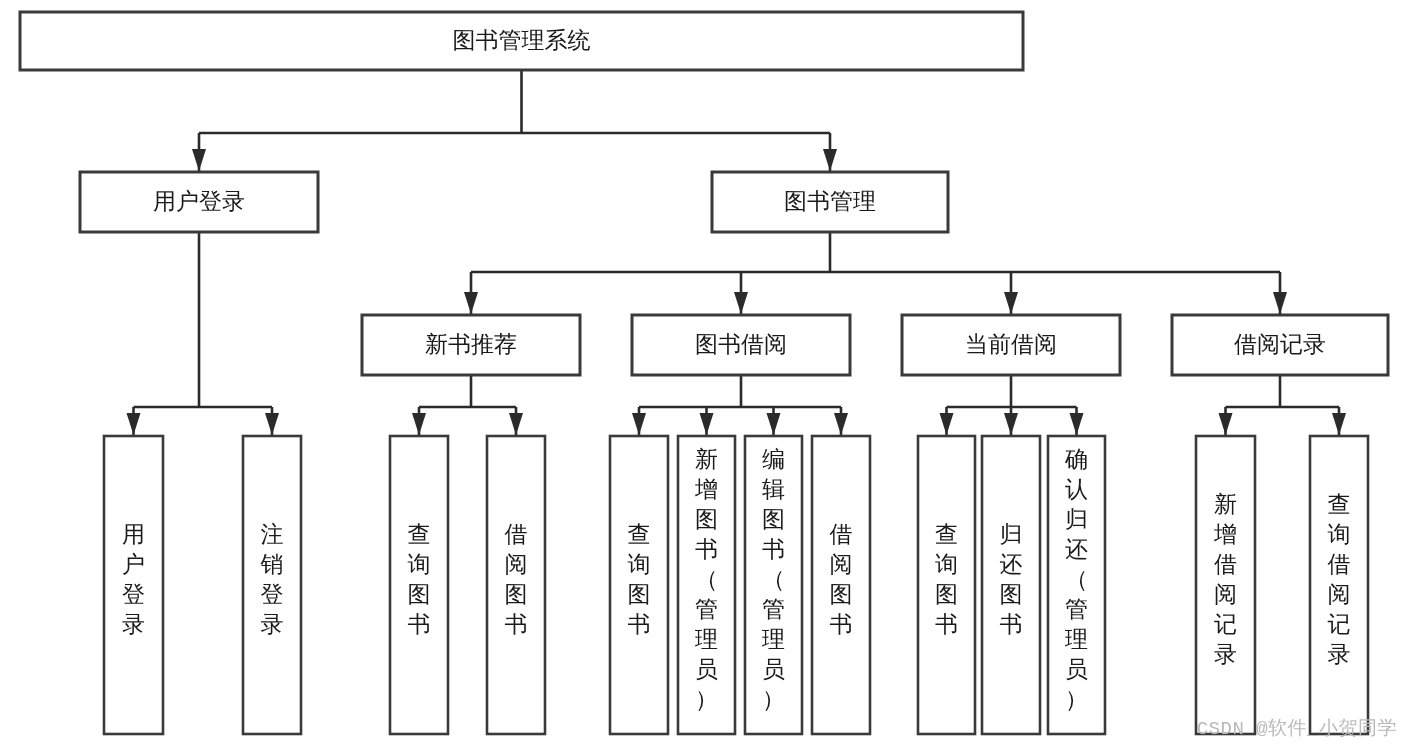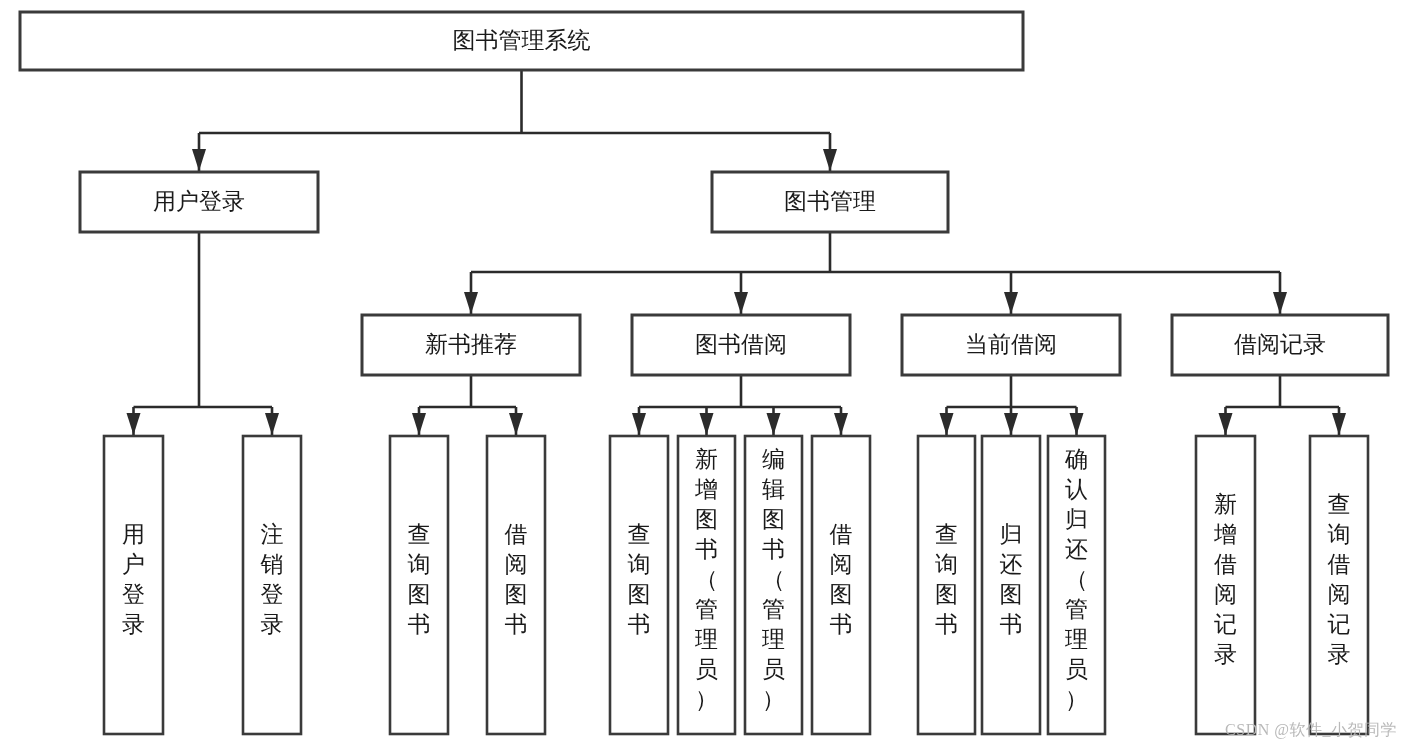--- a/index.html
+++ b/index.html
@@ -56,22 +56,22 @@
   .node-label-v {
     font-family: "Liberation Sans", "DejaVu Sans", sans-serif;
     font-size: 23px;
     fill: #1a1a1a;
     text-anchor: middle;
   }
   .watermark-text {
     position: absolute;
     right: 8px;
     bottom: 6px;
-    font-family: Liberation Serif, serif;
-    font-size: 16px;
+    font-family: Liberation Mono, monospace;
+    font-size: 19px;
     color: #b9b9b9;
     letter-spacing: 0.5px;
     white-space: nowrap;
     user-select: none;
   }
 </style>
 </head>
 <body>
 
 <div id="diagram-root">

